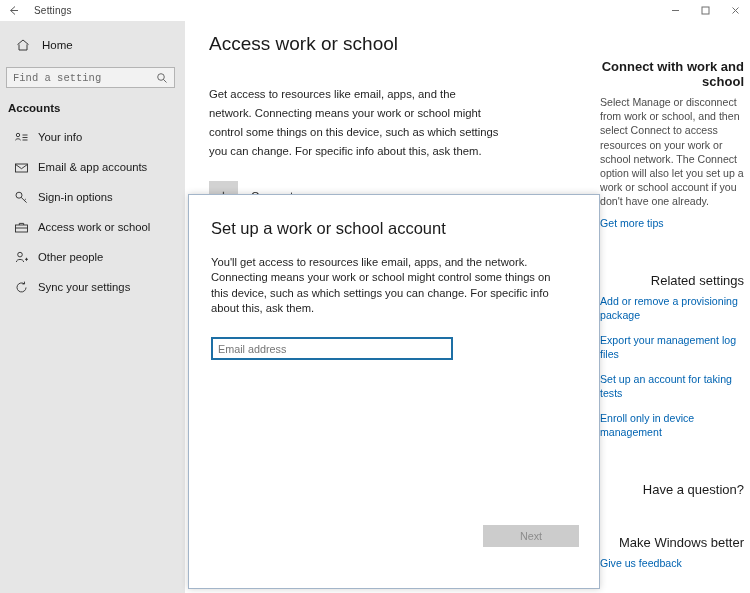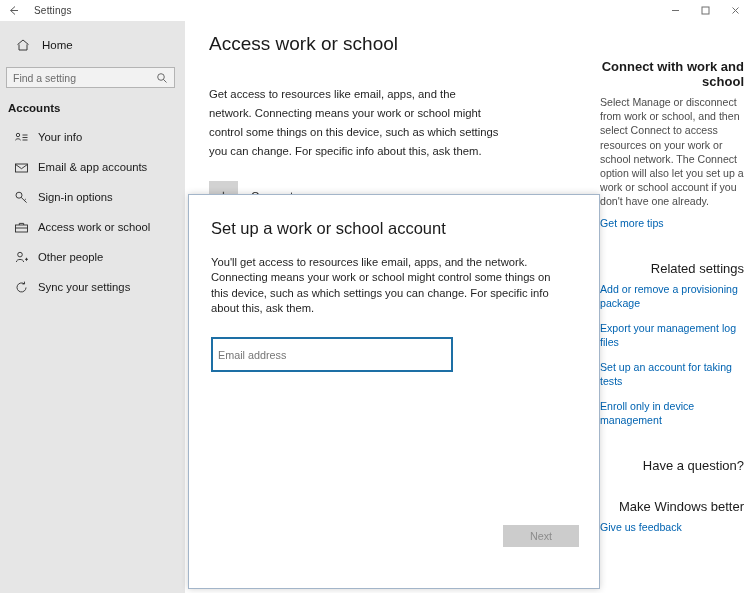--- a/index.html
+++ b/index.html
@@ -43,21 +43,21 @@
   .home-row .ico { width: 22px; display:flex; align-items:center; color:#262626; }
   .home-row .lbl { font-size: 11.5px; color: #171717; margin-left: 4px; }
 
   .searchbox {
     margin: 0 10px 14px 6px; height: 21px; background: #f2f2f2;
     border: 1px solid #b4b4b4; display: flex; align-items: center;
     padding: 0 6px;
   }
   .searchbox input {
     flex: 1; border: none; outline: none; background: transparent;
-    font-family: Liberation Sans, sans-serif; font-size: 10.5px; color: #6c6c6c;
+    font-family: Liberation Mono, monospace; font-size: 10.5px; color: #6c6c6c;
   }
   .searchbox input::placeholder { color: #6c6c6c; opacity: 1; }
   .searchbox .sico { color:#5a5a5a; display:flex; align-items:center; }
 
   .group-title {
     font-size: 11.5px; font-weight: bold; color: #1a1a1a;
     padding-left: 8px; margin-bottom: 8px;
   }
   .nav-item {
     display: flex; align-items: center; height: 30px; padding-left: 14px;
@@ -87,21 +87,21 @@
   .connect-label { font-size: 11.3px; color: #1a1a1a; margin-left: 13px; }
 
   
   .rightpanel {
     position: absolute; top: 21px; left: 598px; width: 152px; height: 572px;
     background: #ffffff; padding: 38px 6px 0 2px;
   }
   .rp-head {
     font-size: 13px; font-weight: bold; color: #1a1a1a; margin-bottom: 6px; text-align: right;
   }
-  .rp-head.plain { font-weight: normal; color:#1a1a1a; }
+  .rp-head.plain { font-weight: normal; color:#1a1a1a;margin-top:12px; }
   .rp-text {
     font-size: 10.6px; color: #4c4c4c; line-height: 14.2px; margin-bottom: 7px;
   }
   .rp-link {
     font-size: 10.6px; color: #0063b1; line-height: 14px; display: block;
     margin-bottom: 11px; text-decoration: none; cursor: default;
   }
   .rp-gap { height: 20px; }
 
   
@@ -122,31 +122,31 @@
   }
   .dlg-body { padding: 24px 22px 0 22px; position: relative; height: 375px; }
   .dlg-h1 {
     font-size: 16.5px; color: #1a1a1a; font-weight: normal; margin-bottom: 17px;
   }
   .dlg-p {
     font-size: 11.2px; color: #1f1f1f; line-height: 15.3px; width: 344px;
     margin-bottom: 21px;
   }
   .dlg-input {
-    width: 242px; height: 35px; border: 2px solid #1d6fa5; background: #fff;
+    width: 242px; height: 23px; border: 2px solid #1d6fa5; background: #fff;
     display: flex; align-items: center; padding: 0 5px;
   }
   .dlg-input input {
     flex: 1; border: none; outline: none; background: transparent;
     font-family: "Liberation Sans", sans-serif; font-size: 10.8px; color: #767676;
   }
   .dlg-input input::placeholder { color: #767676; opacity: 1; }
   .dlg-next {
     position: absolute; right: 20px; bottom: 23px;
-    width: 76px; height: 22px; background: #cccccc; border: none;
+    width: 96px; height: 22px; background: #cccccc; border: none;
     color: #8c8c8c; font-family: "Liberation Sans", sans-serif; font-size: 10.8px;
   }
 </style>
 </head>
 <body>
 
 <div id="app">
 
   <div class="titlebar">
     <div class="tb-back">

